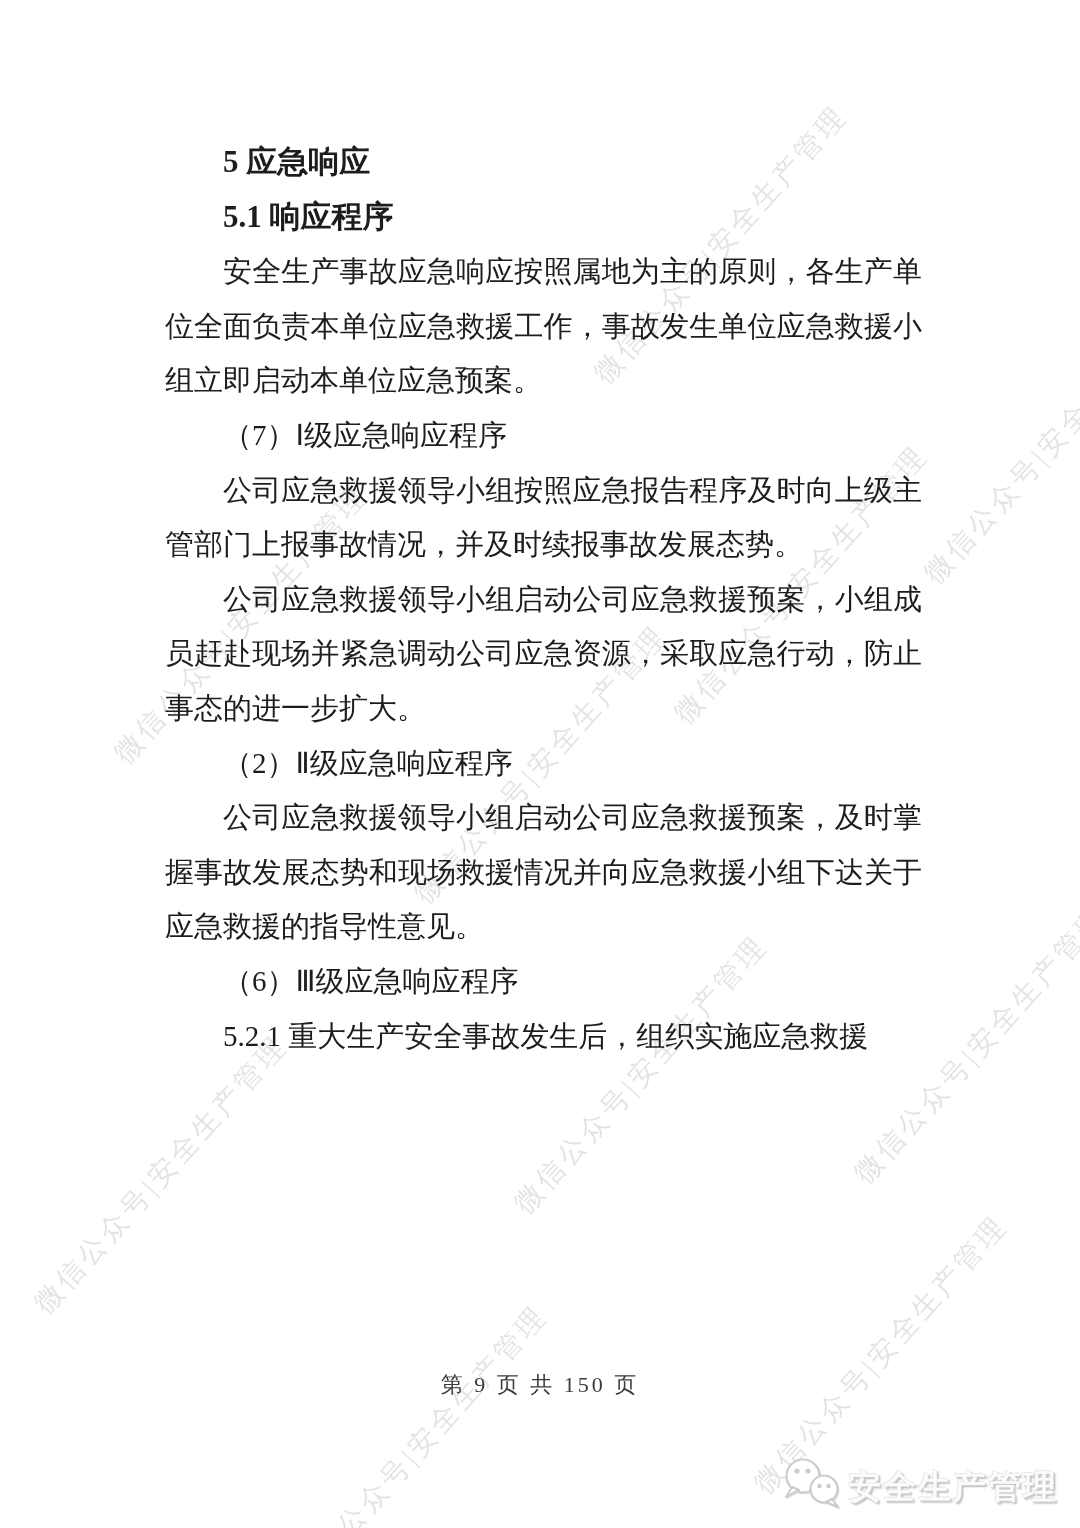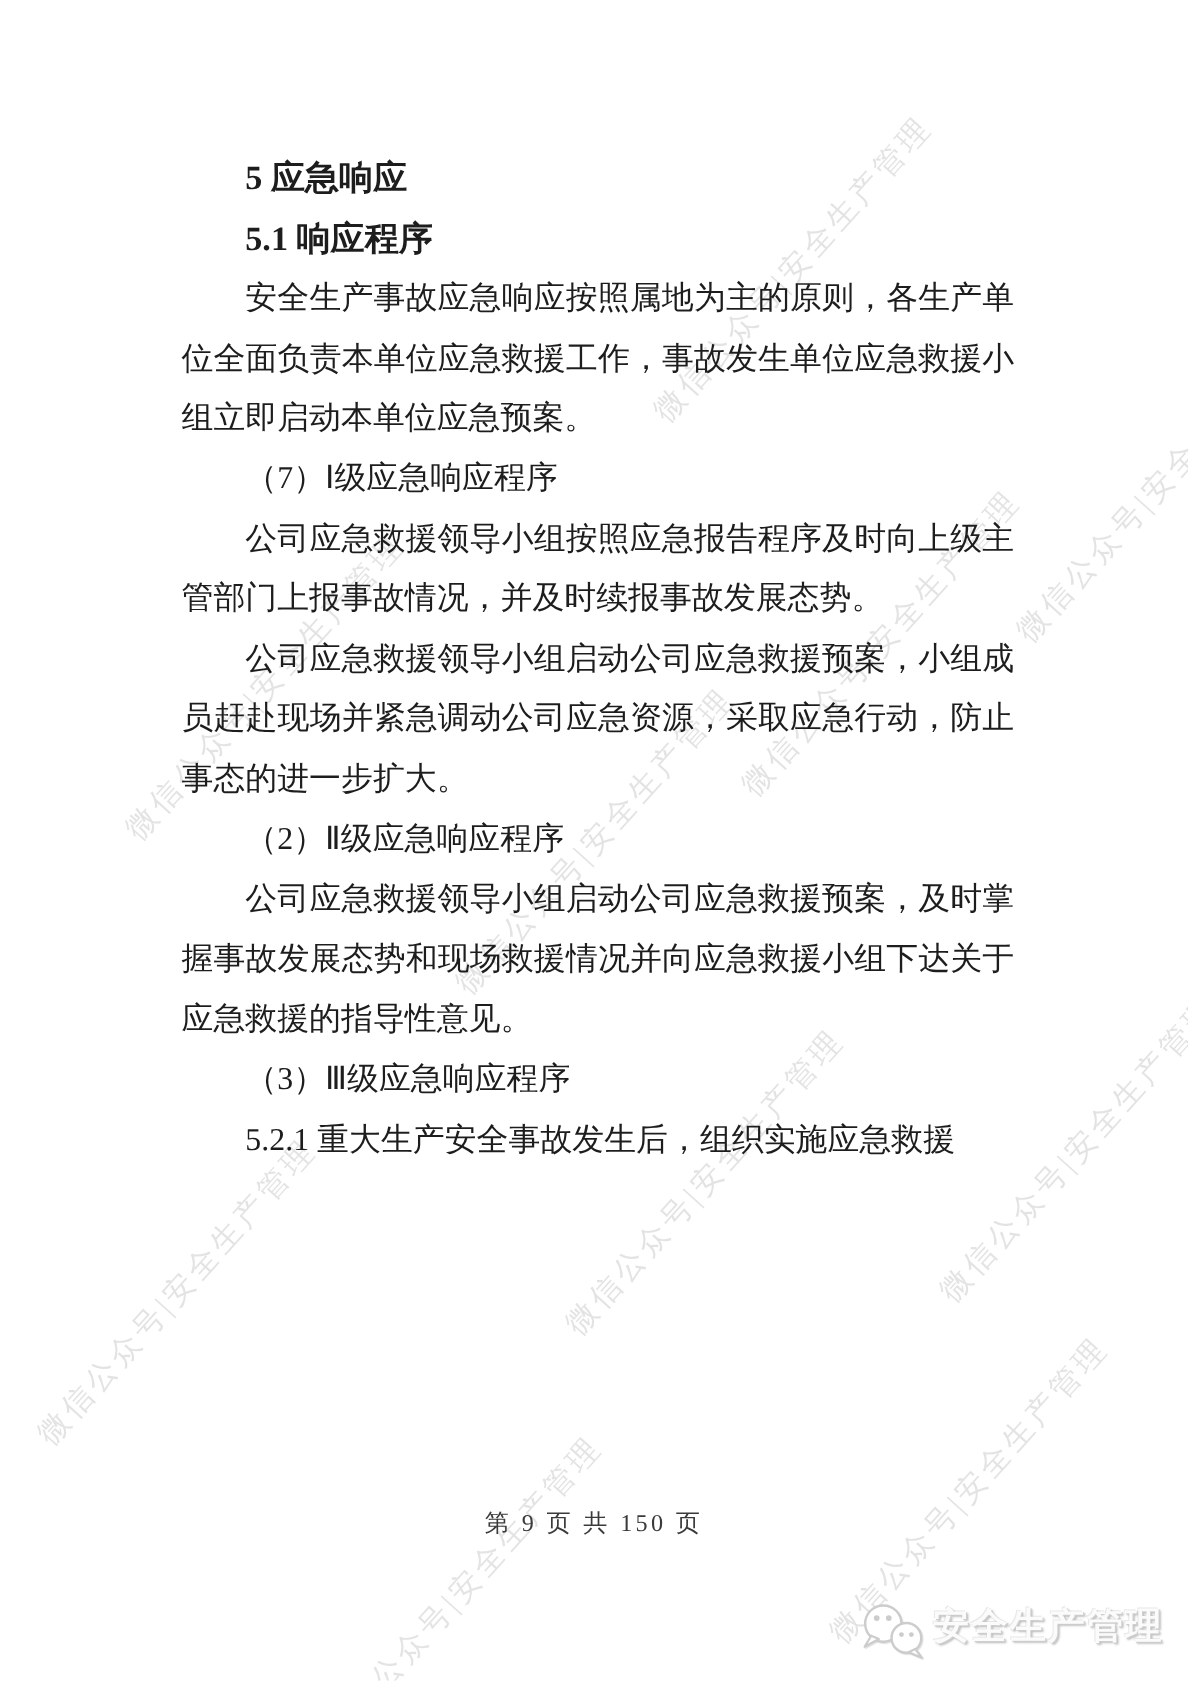--- a/index.html
+++ b/index.html
@@ -74,21 +74,21 @@
     color: #3a3a3a;
     letter-spacing: 3px;
   }
 
   
   .brand {
     position: absolute;
     top: 1456px;
     right: 22px;
     display: flex;
-    align-items: flex-start;
+    align-items: flex-end;
     gap: 4px;
   }
   .brand-icon {
     display: inline-block;
     width: 64px;
     height: 54px;
     filter: drop-shadow(1px 1px 0 #e2e2e2);
   }
   .brand-text {
     font-size: 33px;
@@ -119,21 +119,21 @@
 
   <main class="content" id="content">
       <p class="block style-heading">5 应急响应</p>
       <p class="block style-heading">5.1 响应程序</p>
       <p class="block style-body">安全生产事故应急响应按照属地为主的原则，各生产单位全面负责本单位应急救援工作，事故发生单位应急救援小组立即启动本单位应急预案。</p>
       <p class="block style-body">（7）Ⅰ级应急响应程序</p>
       <p class="block style-body">公司应急救援领导小组按照应急报告程序及时向上级主管部门上报事故情况，并及时续报事故发展态势。</p>
       <p class="block style-body">公司应急救援领导小组启动公司应急救援预案，小组成员赶赴现场并紧急调动公司应急资源，采取应急行动，防止事态的进一步扩大。</p>
       <p class="block style-body">（2）Ⅱ级应急响应程序</p>
       <p class="block style-body">公司应急救援领导小组启动公司应急救援预案，及时掌握事故发展态势和现场救援情况并向应急救援小组下达关于应急救援的指导性意见。</p>
-      <p class="block style-body">（3）Ⅲ级应急响应程序</p>
+      <p class="block style-body">（6）Ⅲ级应急响应程序</p>
       <p class="block style-body">5.2.1 重大生产安全事故发生后，组织实施应急救援</p>
     </main>
 
   <div class="page-footer">
     <span>第 9 页 共 150 页</span>
   </div>
 
   <div class="brand">
     <span class="brand-icon">
       <svg viewBox="0 0 64 54" width="64" height="54" xmlns="http://www.w3.org/2000/svg">

